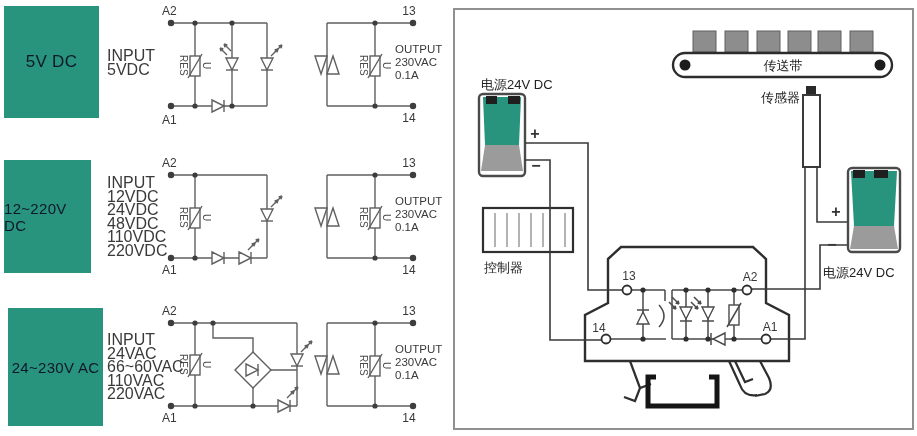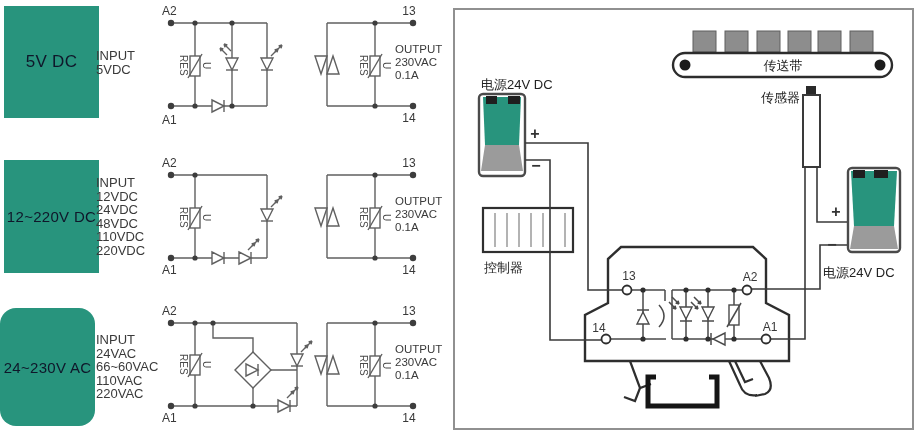--- a/index.html
+++ b/index.html
@@ -3,23 +3,23 @@
 <meta charset="utf-8">
 <style>
   html,body{margin:0;padding:0;background:#fff;}
   #stage{position:relative;width:917px;height:436px;background:#fff;overflow:hidden;
          font-family:"Liberation Sans","DejaVu Sans",sans-serif;padding-left:28px;}
   #art{position:absolute;left:0;top:0;}
   .blk{position:absolute;background:#28947D;color:#0f172a;display:flex;align-items:center;
        justify-content:center;font-size:17px;letter-spacing:.3px;}
   .blk.small{font-size:15px;}
   #block1{left:4px;top:6px;width:95px;height:112px;}
-  #block2{left:4px;top:160px;width:95px;height:113px;}
-  #block3{left:0;top:308px;width:95px;height:118px;border-radius:16px;}
-  .instack{position:absolute;left:96px;font-size:13px;line-height:13.5px;color:#3A3A3A;}
+  #block2{left:4px;top:160px;width:87px;height:113px;}
+  #block3{left:8px;top:308px;width:95px;height:118px;}
+  .instack{position:absolute;left:107px;font-size:16px;line-height:13.5px;color:#3A3A3A;}
   #in1{top:49px;} #in2{top:176px;} #in3{top:333px;}
   
   .cw{stroke:#606060;stroke-width:1.4;fill:none;}
   .sym{stroke:#606060;stroke-width:1.4;fill:#fff;}
   .dot{fill:#3d3d3d;stroke:none;}
   .lbl{font:12px "Liberation Sans","DejaVu Sans",sans-serif;fill:#383838;}
   .sm{font:10px "Liberation Sans","DejaVu Sans",sans-serif;fill:#4a4a4a;}
   .out{font:11.5px "Liberation Sans","DejaVu Sans",sans-serif;fill:#3A3A3A;}
   .cn{font:13px "Liberation Sans","DejaVu Sans",sans-serif;fill:#222;}
   .pm{font:bold 16px "Liberation Sans","DejaVu Sans",sans-serif;fill:#333;}

